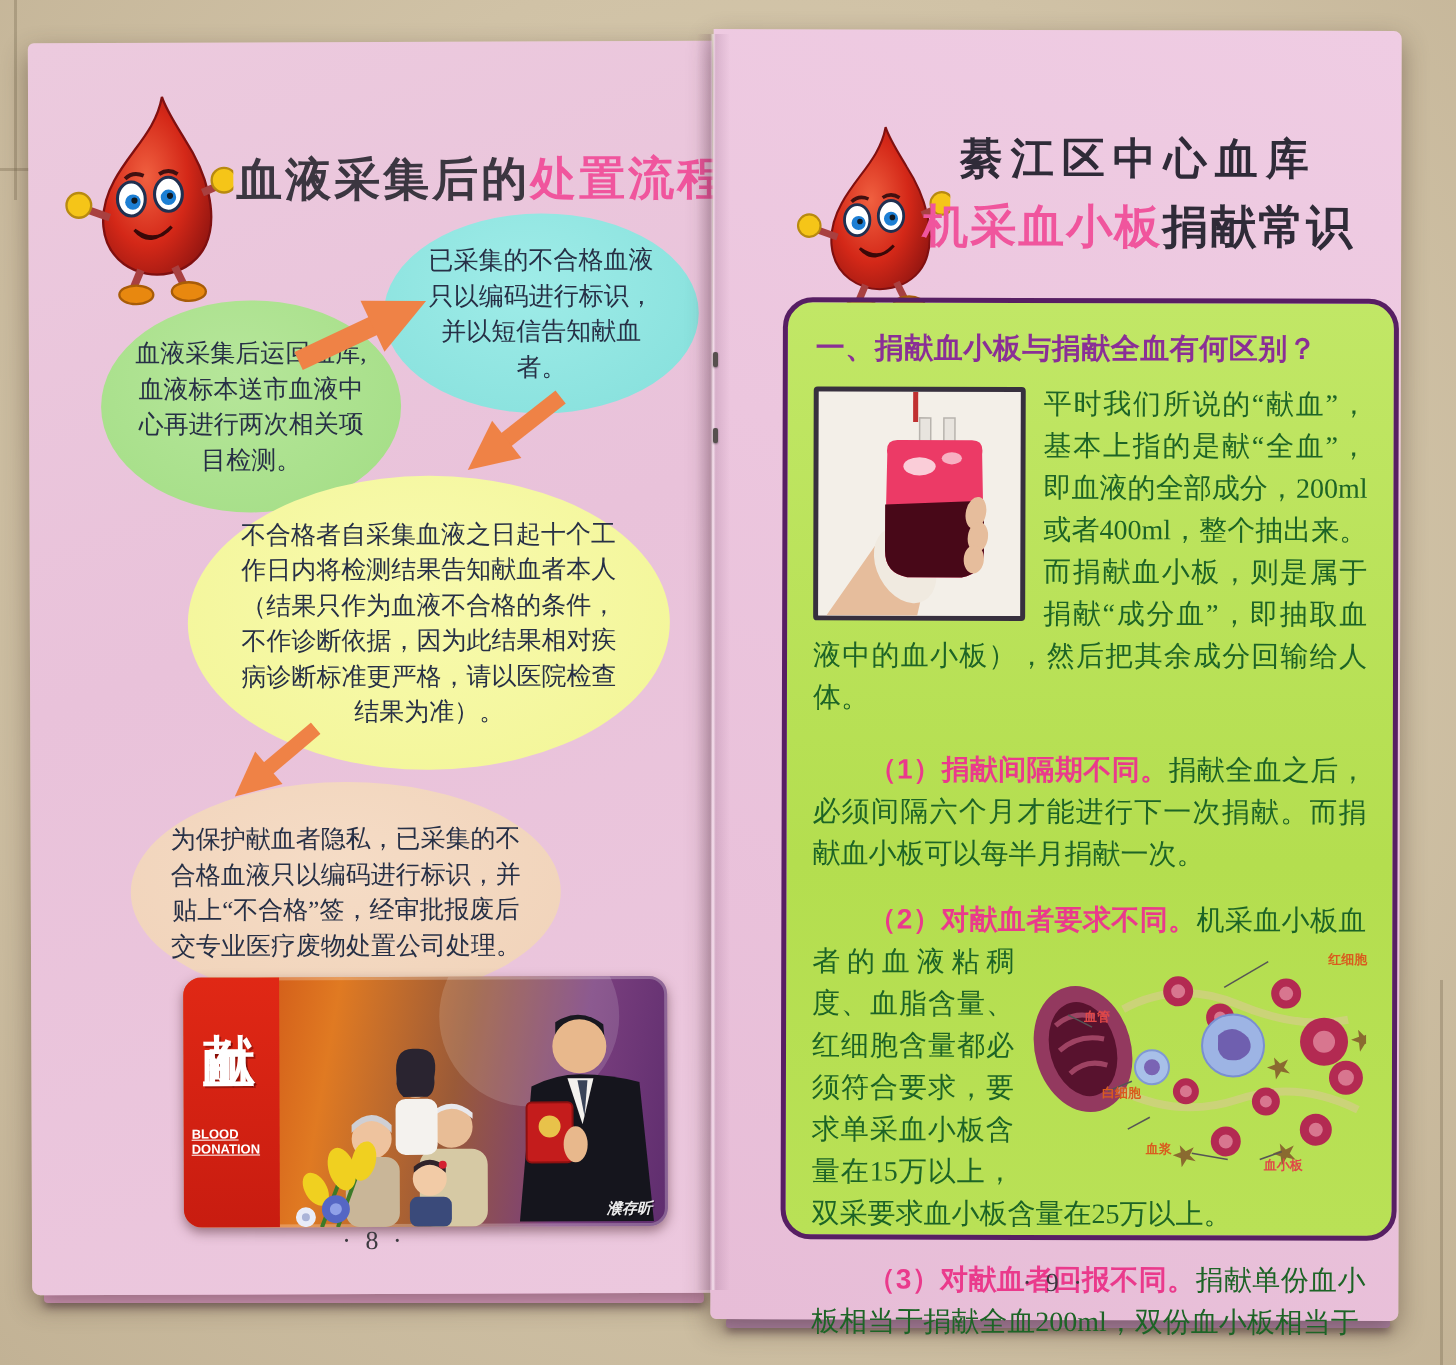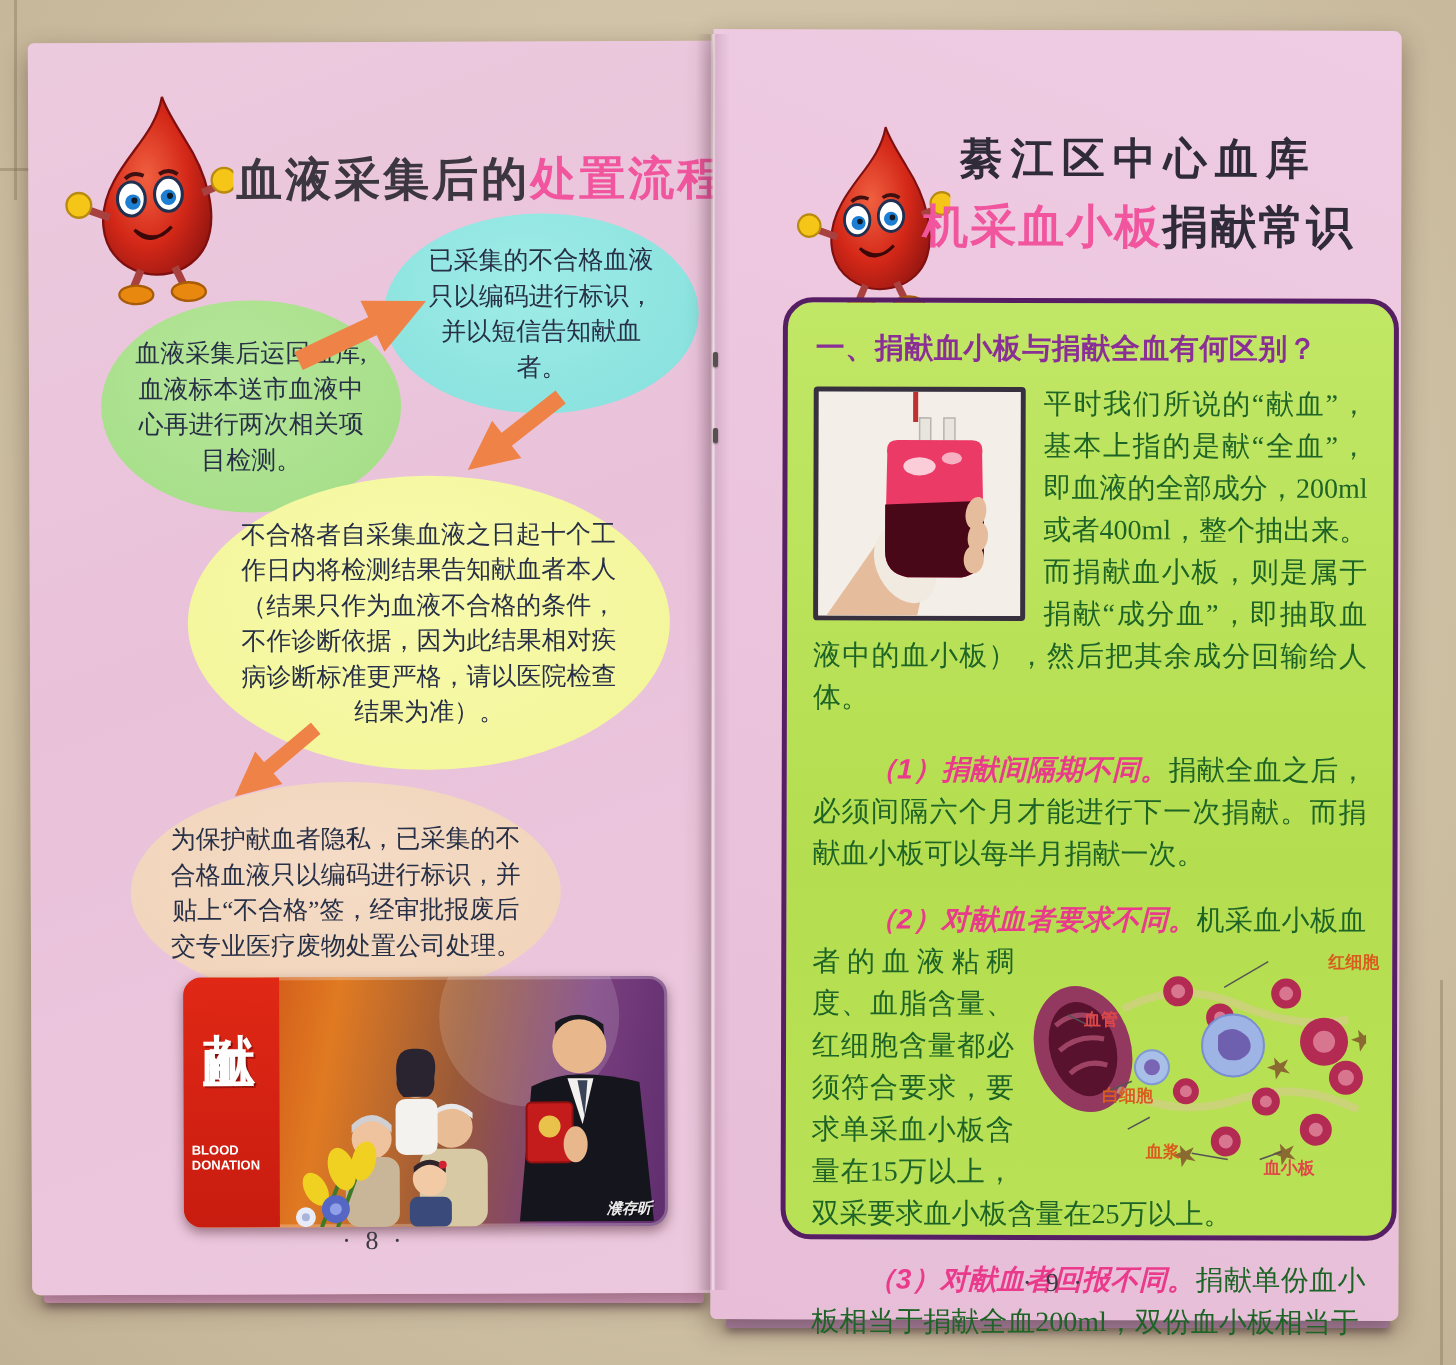--- a/index.html
+++ b/index.html
@@ -102,23 +102,23 @@
     background:linear-gradient(180deg,#e02815,#c81c10);
   }
   .poster .vtext {
     position:absolute; left:20px; top:14px;
     writing-mode:vertical-rl; text-orientation:upright;
     font-family:"Liberation Sans","DejaVu Sans",sans-serif;
     font-weight:bold; font-size:52px; color:#fff; line-height:1;
     letter-spacing:6px; text-shadow:2px 2px 0 rgba(80,0,0,.4);
   }
   .poster .entext {
-    position:absolute; left:8px; top:166px; width:84px;
-    font-family:"Liberation Sans","DejaVu Sans",sans-serif;
-    font-weight:bold; font-size:13px; line-height:1.15; color:#fff;
+    position:absolute; left:8px; top:150px; width:84px;
+    font-family:"Liberation Sans","DejaVu Sans",sans-serif;
+    font-weight:bold; font-size:13px; line-height:1.15; color:#fff;text-decoration:underline;
   }
   .poster .art { position:absolute; left:96px; top:0; width:388px; height:250px; }
   .poster .slogan {
     position:absolute; left:120px; top:12px; width:260px;
     font-family:"Liberation Sans","DejaVu Sans",sans-serif;
     font-weight:bold; font-size:27px; letter-spacing:2px; color:#fff;
     line-height:1.35; text-shadow:2px 2px 2px rgba(60,20,40,.65);
     white-space:nowrap;
   }
   .poster .sig {
@@ -156,37 +156,37 @@
     font-weight:bold; font-size:29px; color:#8a2f96;
     white-space:nowrap; margin:6px 0 14px 2px; letter-spacing:0.5px;
   }
   .para {
     font-size:28px; line-height:1.5; text-align:justify; text-indent:2em;
     color:#1d6426;
   }
   .para + .para { margin-top:24px; }
   .lead {
     font-family:"Liberation Sans","DejaVu Sans",sans-serif;
-    font-weight:bold; color:#ea3a8c;font-style:italic;
+    font-weight:bold; color:#ea3a8c;
   }
   .photo {
     float:left; width:212px; height:234px; margin:4px 18px 6px 0;
     background:#f3efe8; border:5px solid #37303e; border-radius:4px;
     overflow:hidden;
   }
   .photo svg { display:block; width:100%; height:100%; }
   .cells {
     float:right; width:338px; height:238px; margin:8px 0 6px 14px;
     position:relative;
   }
   .cells svg { display:block; width:100%; height:100%; }
   .cell-label {
     position:absolute;
     font-family:"Liberation Sans","DejaVu Sans",sans-serif;
-    font-weight:bold; font-size:17px; color:#d95c1e; white-space:nowrap;
+    font-weight:bold; font-size:13px; color:#d95c1e; white-space:nowrap;
   }
   .cl-red { left:244px; top:0; }
   .cl-vessel { left:0px; top:58px; color:#e04848; }
   .cl-white { left:18px; top:134px; }
   .cl-plasma { left:62px; top:190px; }
   .cl-platelet { left:180px; top:206px; color:#e04848; }
 </style>
 </head>
 <body>
 

